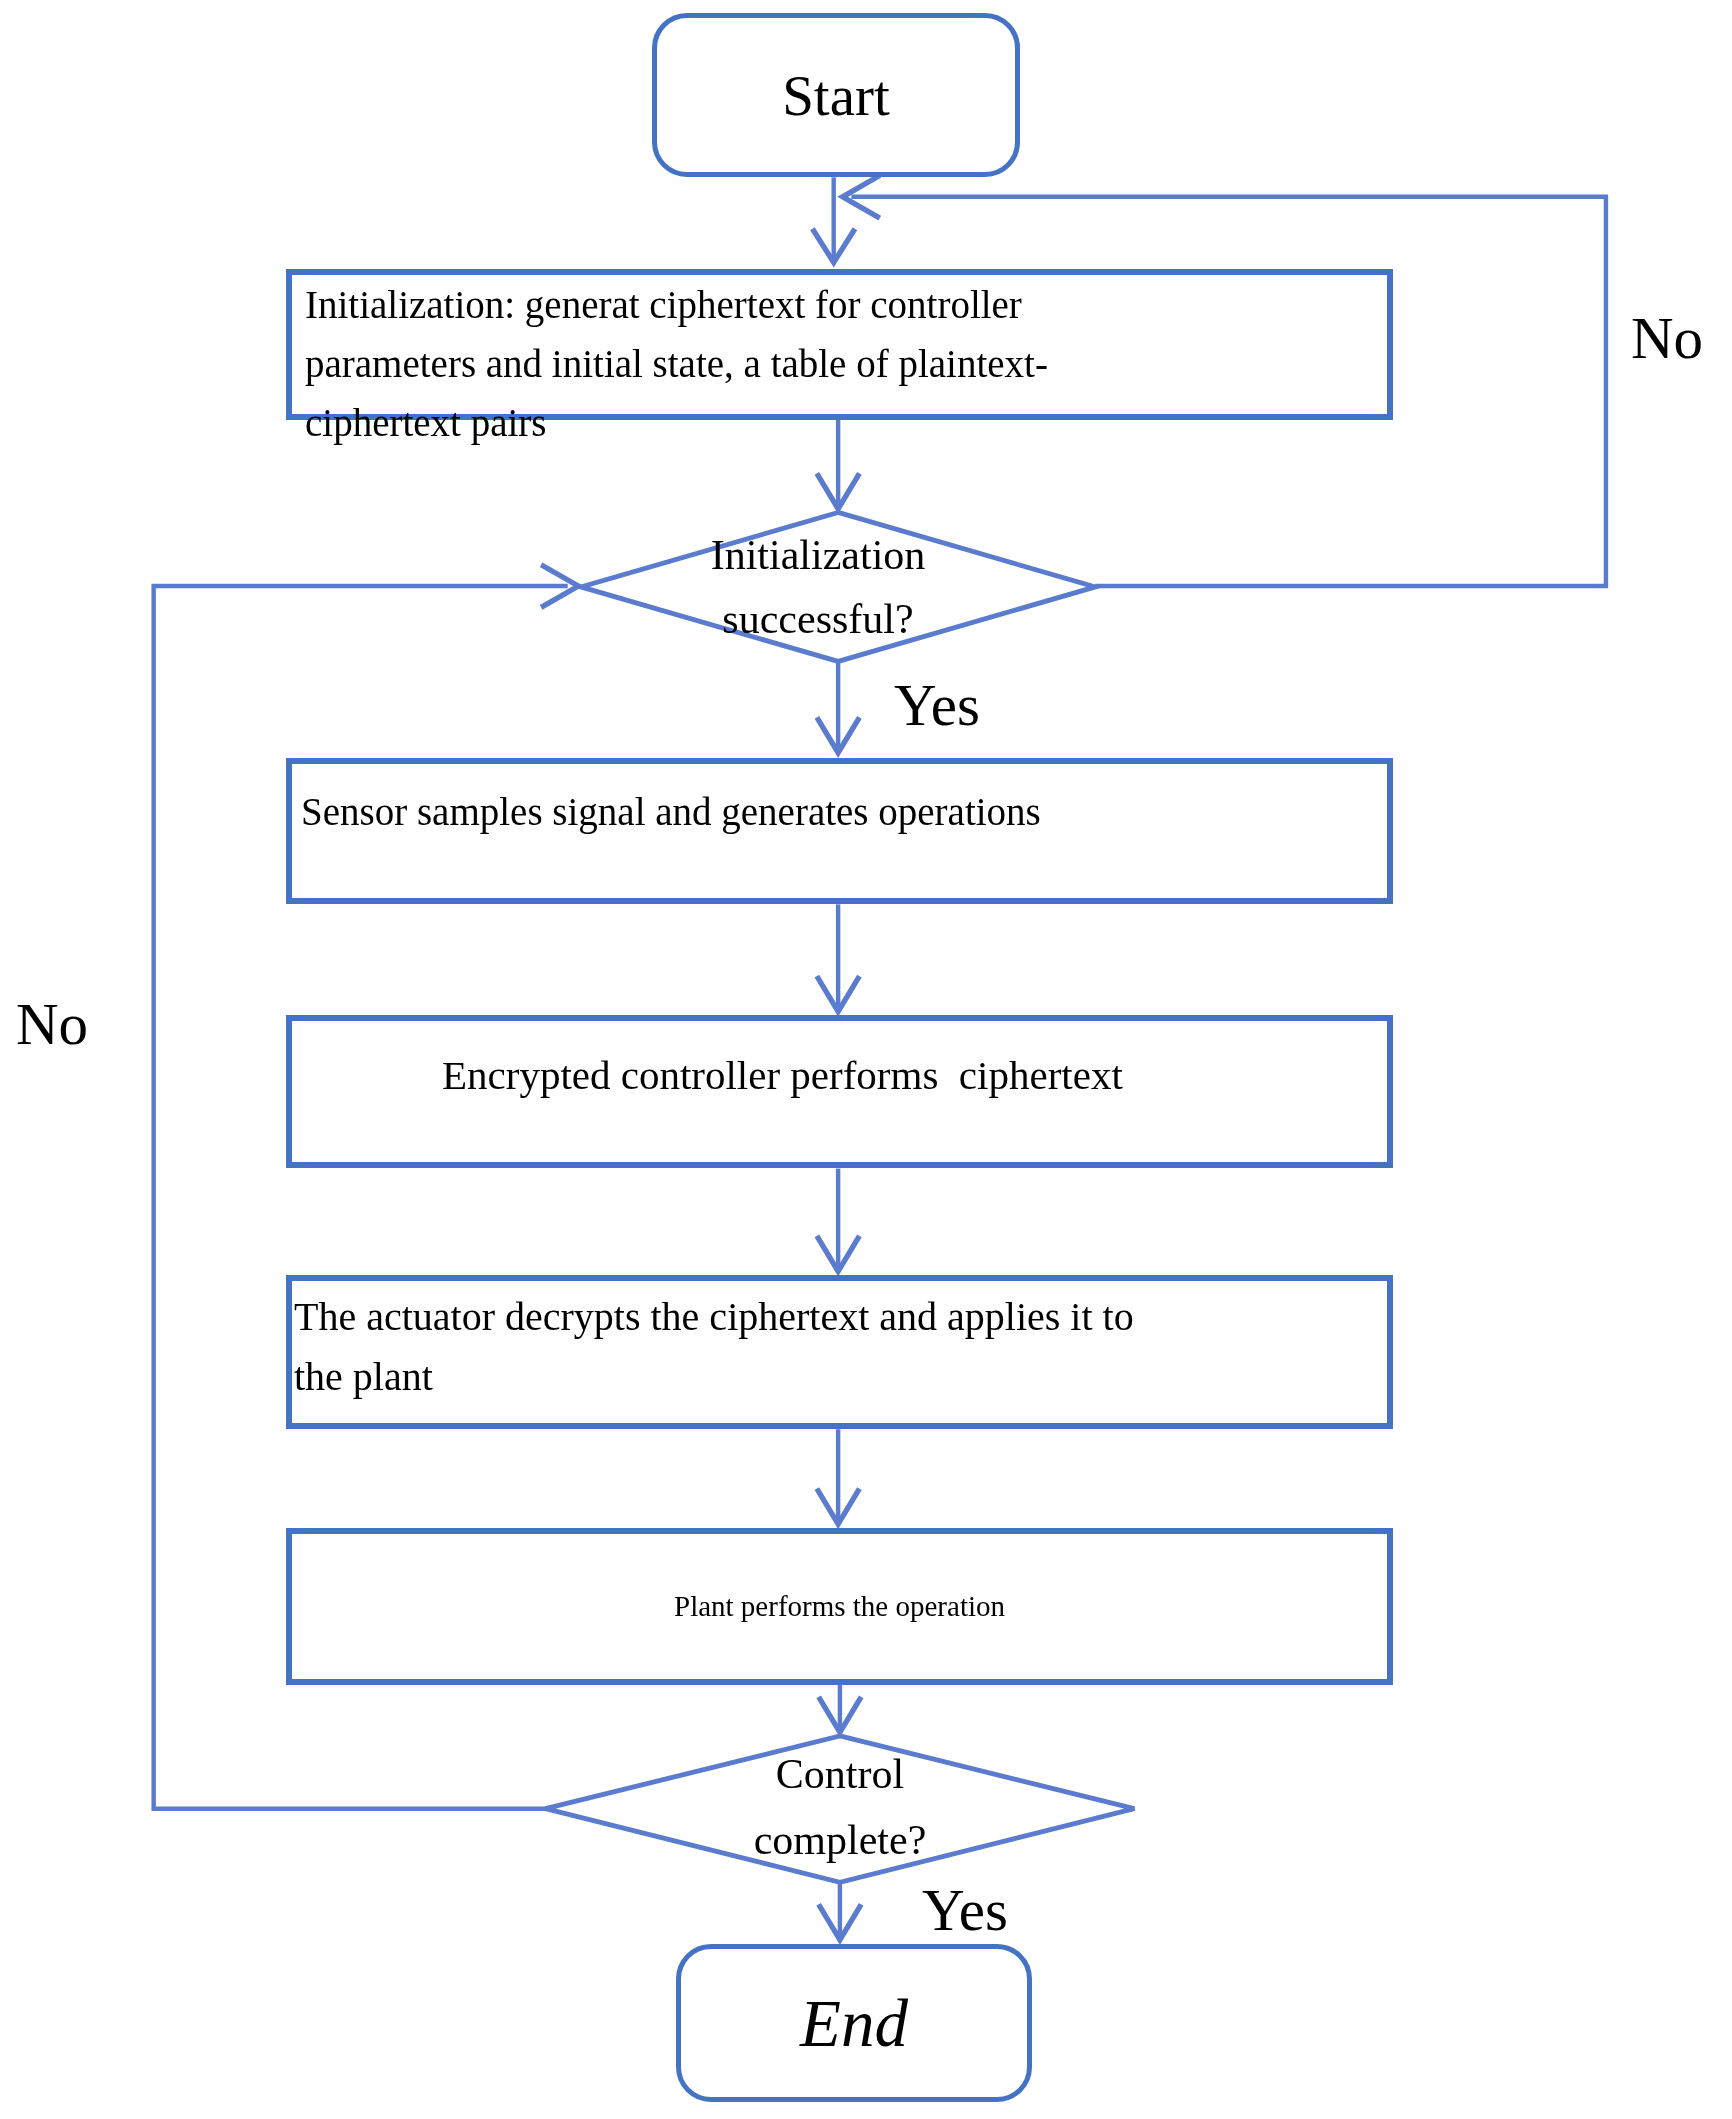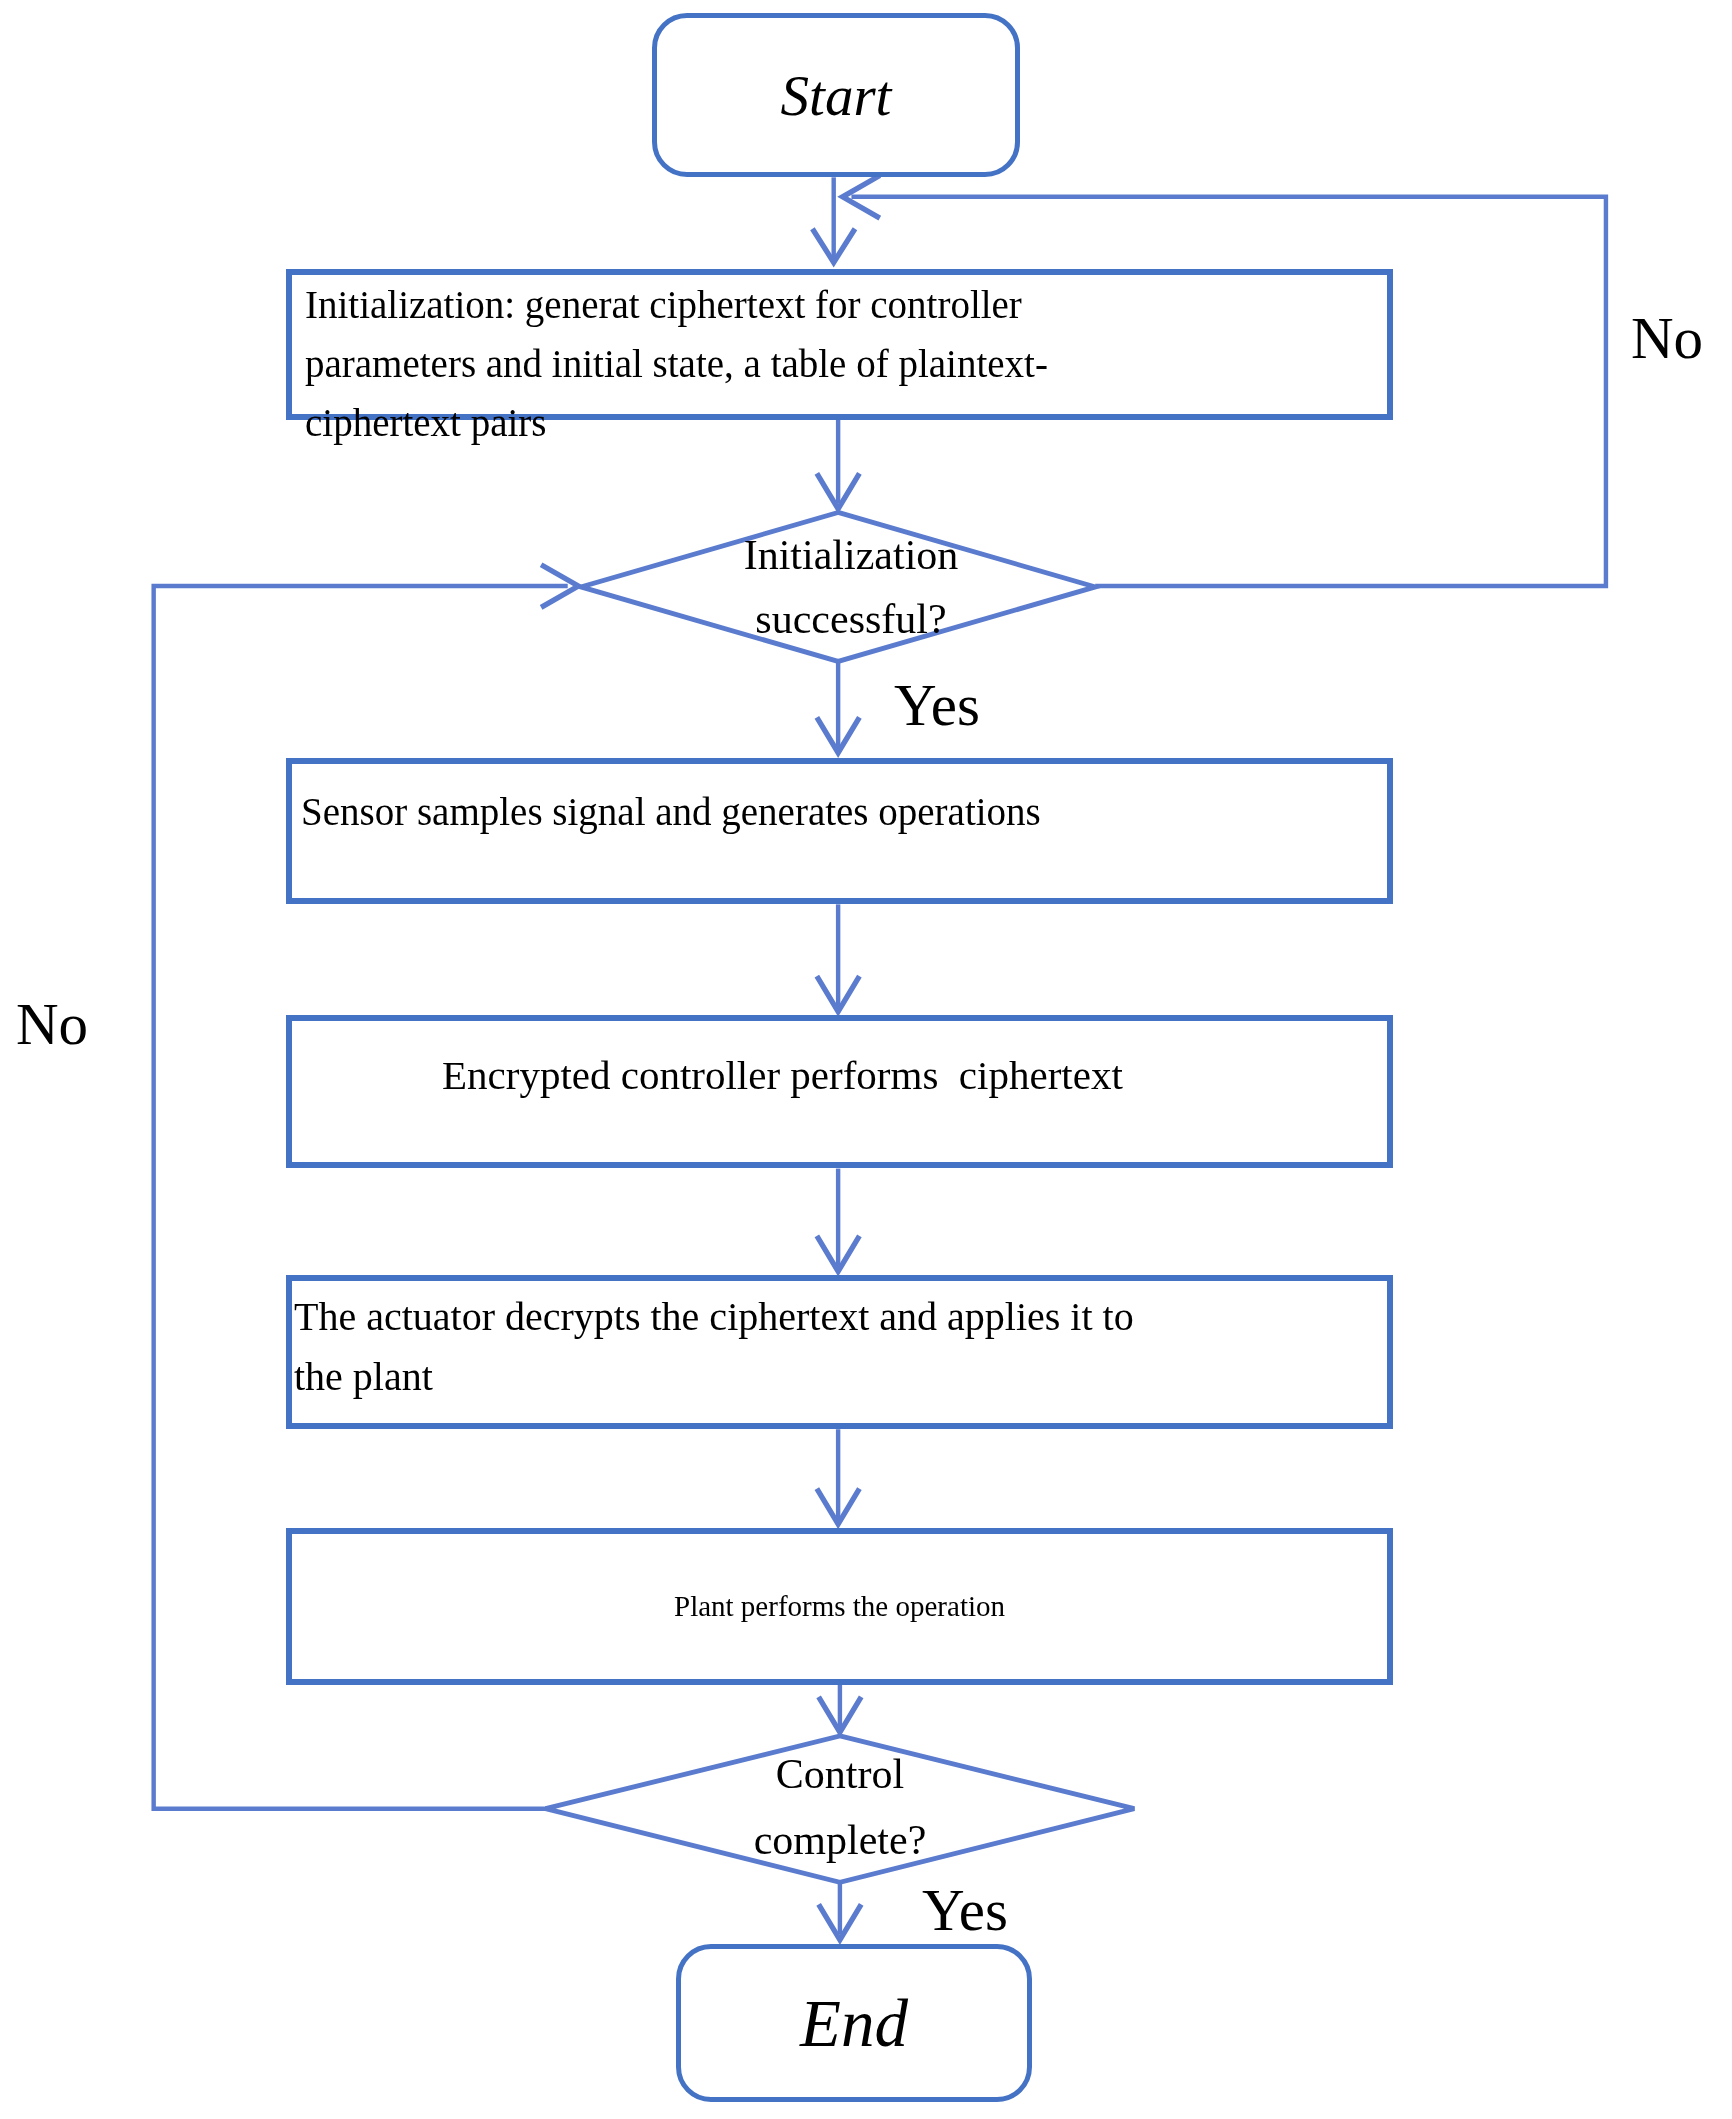--- a/index.html
+++ b/index.html
@@ -19,21 +19,21 @@
   svg.wires polyline.head{stroke-width:6;stroke-linejoin:miter;}
   svg.wires polygon.diamond{fill:#fff;stroke:var(--connector);stroke-width:5.5;}
   .node{position:absolute;z-index:1;box-sizing:border-box;}
   .proc{background:#fff;border:6.2px solid var(--shape-border);}
   .term{background:#fff;border:5.3px solid var(--shape-border);border-radius:35px;
         display:flex;align-items:center;justify-content:center;}
   .txt{position:absolute;z-index:2;font-size:39px;line-height:59px;}
   .txt .ln{display:block;white-space:pre;}
   .center{text-align:center;}
   .edge-label{position:absolute;z-index:2;font-size:59px;line-height:59px;white-space:pre;}
-  .start-label{font-size:57px;font-style:italic;}
+  .start-label{font-size:57px;}
   .end-label{font-size:67px;}
 </style>
 </head>
 <body>
 
 <div class="canvas">
 
   <svg class="wires" width="1733" height="2119" viewBox="0 0 1954 2390">
 
     <g>
@@ -94,21 +94,21 @@
     <span class="start-label">Start</span>
   </div>
 
   <div class="node proc" style="left:286px;top:269px;width:1107px;height:151px;overflow:visible;"></div>
   <div class="txt" style="left:305px;top:275px;width:940px;">
     <span class="ln">Initialization: generat ciphertext for controller</span>
     <span class="ln">parameters and initial state, a table of plaintext-</span>
     <span class="ln">ciphertext pairs</span>
   </div>
 
-  <div class="txt center" style="left:585px;top:523px;width:532px;font-size:42px;line-height:64px;">
+  <div class="txt center" style="left:552px;top:523px;width:532px;font-size:42px;line-height:64px;">
     <span class="ln">Initialization</span>
     <span class="ln">successful?</span>
   </div>
 
   <div class="edge-label" style="left:894px;top:676px;">Yes</div>
   <div class="edge-label" style="left:1631px;top:309px;">No</div>
   <div class="edge-label" style="left:16px;top:995px;">No</div>
   <div class="edge-label" style="left:922px;top:1881px;">Yes</div>
 
   <div class="node proc" style="left:286px;top:758px;width:1107px;height:146px;"></div>

